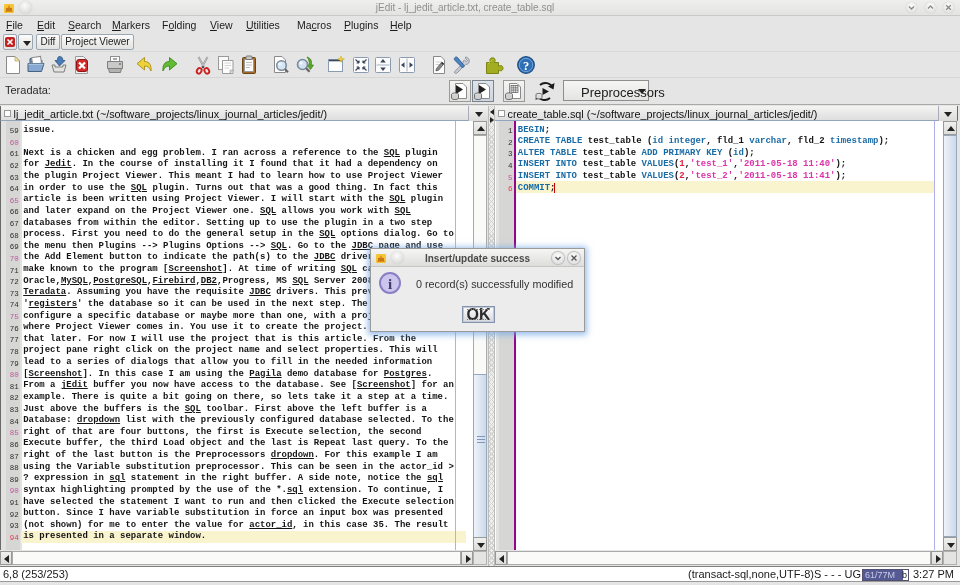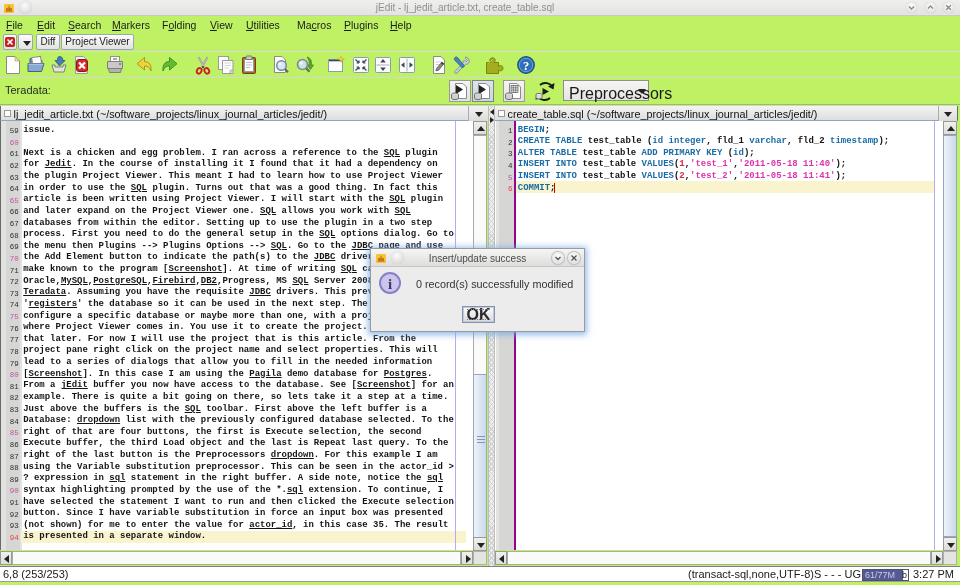--- a/index.html
+++ b/index.html
@@ -1,14 +1,14 @@
 <!DOCTYPE html>
 <html><head><meta charset="utf-8"><style>
 html,body{margin:0;padding:0;}
-#win{position:relative;width:960px;height:585px;background:#bef264;font-family:"Liberation Sans",sans-serif;overflow:hidden;}
+#win{position:relative;width:960px;height:585px;background:#e5e5e5;font-family:"Liberation Sans",sans-serif;overflow:hidden;}
 #win *{box-sizing:border-box;}
 .abs{position:absolute;}
 
 #titlebar{left:0;top:0;width:960px;height:16px;background:linear-gradient(#efefed,#e3e3e1);border-bottom:1px solid #c9c9c7;}
 #title{left:0;top:2px;width:930px;text-align:center;font-size:10px;color:#8f8f8f;}
 .wbtn{top:2px;width:11px;height:11px;border-radius:50%;background:radial-gradient(circle at 50% 35%,#fdfdfd,#d9d9d9);box-shadow:0 0 1px #aaa;color:#9a9a9a;font-size:8px;line-height:11px;text-align:center;font-weight:bold;}
 
 #menubar{left:0;top:16px;width:960px;height:17px;font-size:10.5px;color:#1c1c1c;}
 #menubar span{position:absolute;top:3px;}
 #menubar u{text-decoration:underline;}
@@ -19,21 +19,21 @@
 #toolbar{left:0;top:52px;width:960px;height:26px;border-bottom:1px solid #d6d6d4;}
 .ticon{top:3px;}
 
 #sqlbar{left:0;top:78px;width:960px;height:27px;border-bottom:1px solid #a8a8a6;font-size:11px;color:#2a2a2a;}
 #dbcombo{left:62px;top:2px;width:375px;height:21px;background:linear-gradient(#fbfbfa,#ededeb);border:1px solid #8e8e8c;}
 #dbcombo .txt{position:absolute;left:5px;top:3px;font-size:11px;color:#1a1a1a;}
 #dbcombo .arr{position:absolute;right:1px;top:1px;width:16px;height:17px;background:linear-gradient(#f2f2f0,#d8d8d6);border-left:1px solid #b0b0ae;}
 .darr{width:0;height:0;border-left:4px solid transparent;border-right:4px solid transparent;border-top:5px solid #222;position:absolute;}
 .sqlbtn{top:2px;width:22px;height:22px;background:linear-gradient(#f4f4f2,#e2e2e0);border:1px solid #9a9a98;}
 #prepcombo{left:563px;top:2px;width:86px;height:21px;background:linear-gradient(#f6f6f4,#e4e4e2);border:1px solid #8e8e8c;}
-#prepcombo .txt{position:absolute;left:5px;top:4px;font-size:16px;color:#1a1a1a;}
+#prepcombo .txt{position:absolute;left:17px;top:4px;font-size:13px;color:#1a1a1a;}
 
 .bufbar{top:106px;height:15px;background:linear-gradient(#f4f4f3,#dedede);border-bottom:1px solid #93a5bd;font-size:10.8px;color:#111;}
 .bufbar .bicon{position:absolute;left:3px;top:4px;width:7px;height:7px;border:1px solid #9a9a9a;background:#fdfdfd;}
 .bufbar .btxt{position:absolute;left:12.5px;top:1.5px;}
 .bufbar .combarr{position:absolute;right:0;top:0;height:15px;border-left:1px solid #aab;background:linear-gradient(#f2f2f1,#dcdcdb);}
 .txtarea{top:121px;background:#fff;}
 pre{margin:0;font-family:"Liberation Mono",monospace;font-weight:bold;}
 .code{font-size:8.97px;line-height:11.63px;color:#141414;}
 .gutter{top:121px;background:#e2e2e0;}
 .gutband{background:#d6d6d4;}
@@ -53,21 +53,21 @@
 
 #statusbar{left:0;top:566px;width:960px;height:16px;background:#fff;border-top:1px solid #7f7f7d;border-bottom:1px solid #9a9a98;font-size:11px;color:#1a1a1a;}
 
 .k{color:#1a6ca6;}
 .n{color:#dd2244;}
 .s{color:#dd33aa;}
 u{text-decoration-thickness:1px;}
 
 #dialog{left:370px;top:248px;width:215px;height:84px;background:#ececec;border:1px solid #9a9a9a;box-shadow:0 1px 6px 2px rgba(120,170,230,0.75);}
 #dlgtitle{left:0;top:0;width:213px;height:18px;background:linear-gradient(#f6f6f5,#dddddc);border-bottom:1px solid #c6c6c4;}
-#dlgtitle .t{position:absolute;left:0;top:3.5px;width:100%;text-align:center;font-size:10px;font-weight:normal;color:#4a4a4a;}
+#dlgtitle .t{position:absolute;left:0;top:3.5px;width:100%;text-align:center;font-size:10px;font-weight:bold;color:#4a4a4a;}
 .dwbtn{top:3px;width:12px;height:12px;border-radius:50%;background:radial-gradient(circle at 50% 35%,#fefefe,#d6d6d6);box-shadow:0 0 1px 1px #b9b9b9;color:#555;font-size:9px;line-height:12px;text-align:center;font-weight:bold;}
 #infoicon{left:8px;top:23px;width:22px;height:22px;border-radius:50%;background:#ccc6ef;border:2px solid #8a7ec4;color:#3f3a66;font-family:"Liberation Serif",serif;font-weight:bold;font-size:15px;text-align:center;line-height:20px;}
 #dmsg{left:45px;top:29px;font-size:10.8px;color:#333;}
 #okbtn{left:91px;top:57px;width:33px;height:17px;background:linear-gradient(#fdfdfd,#d8d8de);border:1px solid #8593ad;box-shadow:inset 0 0 0 1px #c2cad8;font-size:16px;font-weight:bold;color:#2a2a2a;text-align:center;line-height:15px;}
 </style></head>
 <body>
 <div id="win">
 <div class="abs" id="titlebar">
  <svg class="abs" style="left:3px;top:2px" width="12" height="12" viewBox="0 0 12 12">
         <rect x="1" y="2" width="10" height="9" rx="1" fill="#f5c437"></rect>

